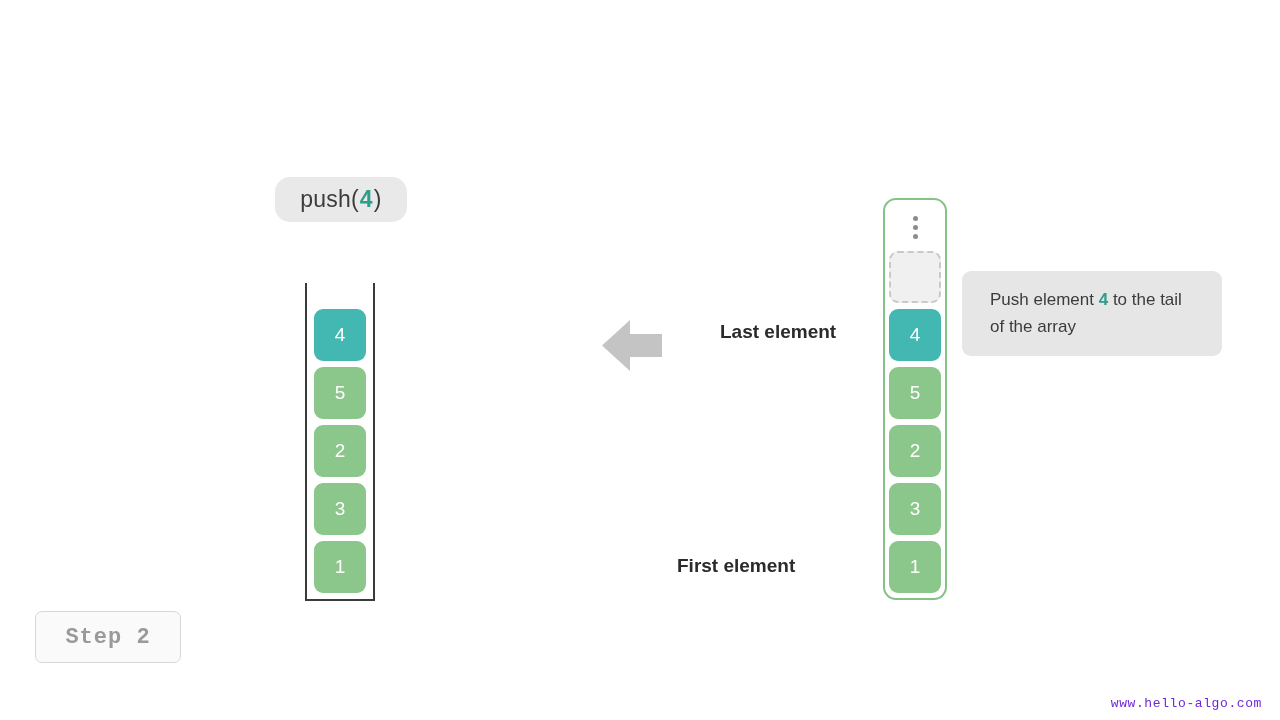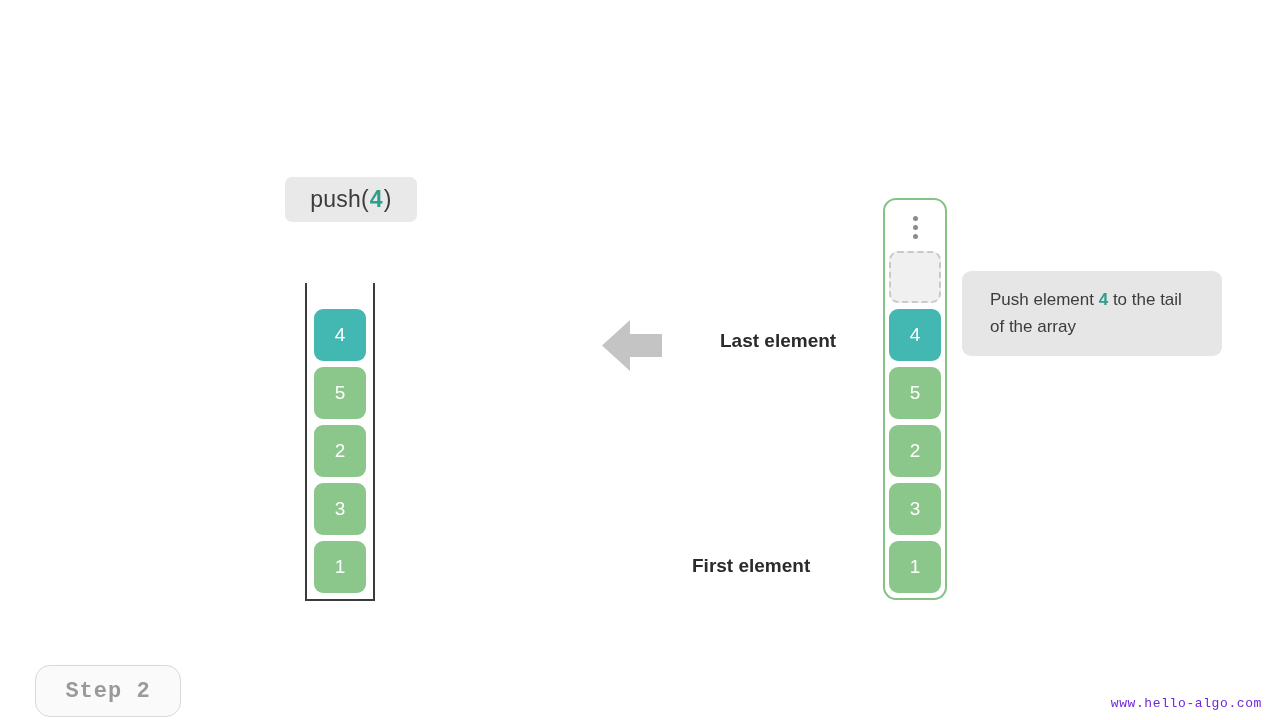--- a/index.html
+++ b/index.html
@@ -20,29 +20,28 @@
   }
 
   
   .op-label {
     position: absolute;
     left: 275px;
     top: 177px;
     width: 132px;
     height: 45px;
     background: #e9e9e9;
-    border-radius: 7px;
+    border-radius: 15px;
     display: flex;
     align-items: center;
     justify-content: center;
     font-family: "Liberation Sans", sans-serif;
     font-size: 23px;
     color: #3c3c3c;
     letter-spacing: 0.2px;
-    margin-left: 10px;
   }
   .op-label .arg {
     color: #2e9e8c;
     font-weight: bold;
     margin: 0 1px;
   }
 
   
   .stack-wrap {
     position: absolute;
@@ -171,43 +170,43 @@
 
   
   .anno {
     position: absolute;
     font-family: "Liberation Sans", sans-serif;
     font-size: 19px;
     font-weight: bold;
     color: #2b2b2b;
     white-space: nowrap;
   }
-  .anno.last  { left: 720px; top: 321px; margin-top: 9px; }
-  .anno.first { left: 692px; top: 555px; }
+  .anno.last  { left: 720px; top: 321px; }
+  .anno.first { left: 677px; top: 555px; }
 
   .caption {
     position: absolute;
     left: 458px;
     top: 427px;
     font-family: "Liberation Sans", sans-serif;
     font-size: 21px;
     color: #8a8a8a;
     white-space: nowrap;
   }
 
   
   .step-badge {
     position: absolute;
     left: 35px;
-    top: 665px;
+    top: 611px;
     width: 146px;
     height: 52px;
     background: #fafafa;
     border: 1px solid #d8d8d8;
-    border-radius: 15px;
+    border-radius: 7px;
     display: flex;
     align-items: center;
     justify-content: center;
     font-family: "Liberation Mono", monospace;
     font-size: 22px;
     font-weight: bold;
     color: #9a9a9a;
     letter-spacing: 1px;
     box-sizing: border-box;
   }

